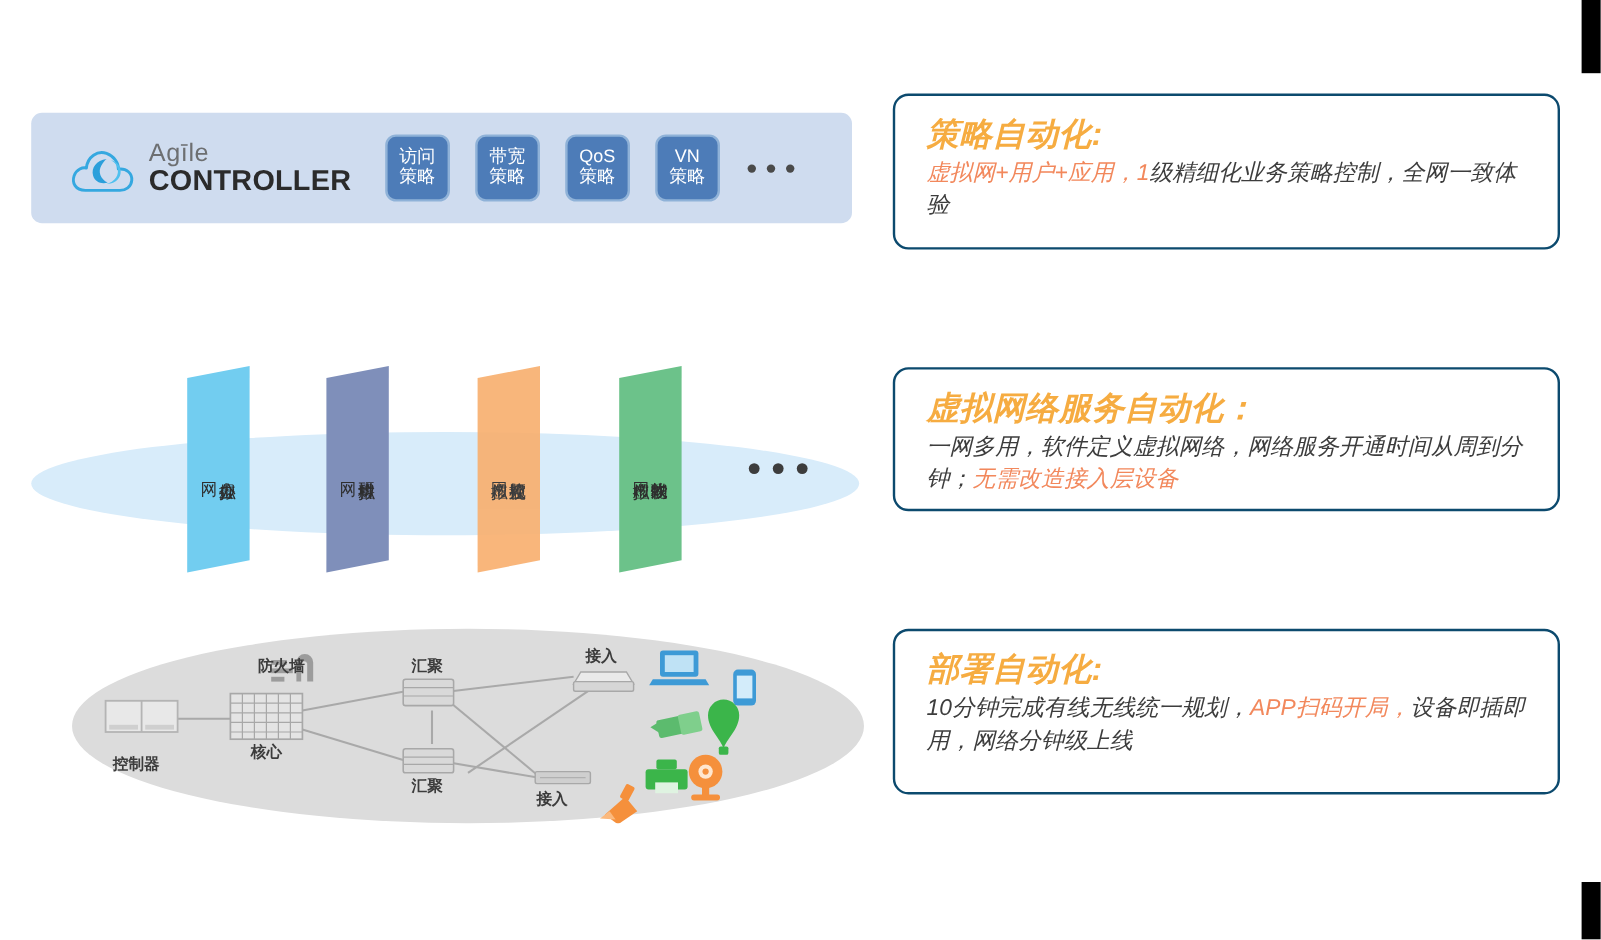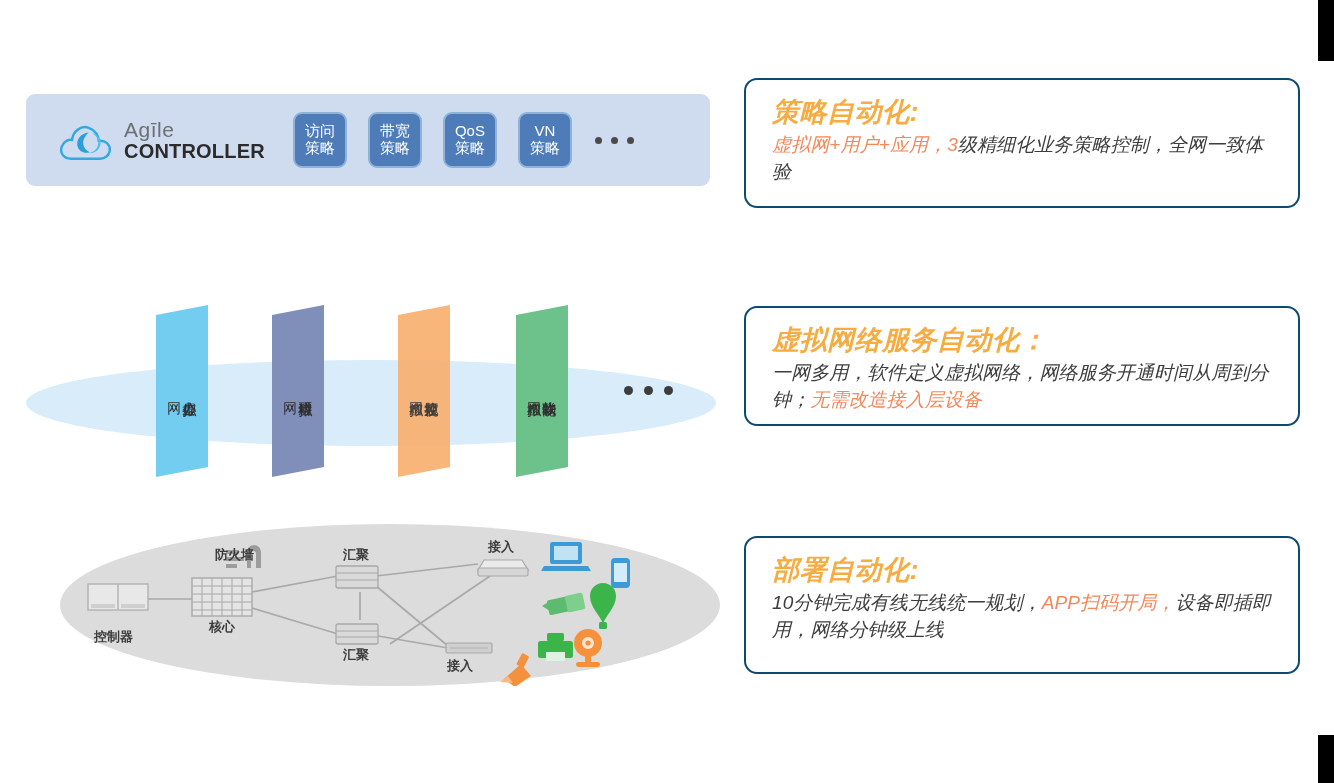--- a/index.html
+++ b/index.html
@@ -22,21 +22,21 @@
     display:flex;align-items:center;
   }
   .logo-wrap{display:flex;align-items:center;margin-left:32px;justify-content:space-between;}
   .cloud-ico{width:56px;height:46px;flex:none;}
   .logo-text{margin-left:10px;line-height:1;}
   .logo-text .agile{
     font-size:21px;color:#6d6f71;letter-spacing:.5px;
     font-family:"Liberation Sans",sans-serif;display:block;
   }
   .logo-text .ctr{
-    font-size:20px;color:#2b2b2b;font-weight:bold;letter-spacing:.2px;
+    font-size:24px;color:#2b2b2b;font-weight:bold;letter-spacing:.2px;
     display:block;margin-top:1px;
   }
   .pol-row{display:flex;align-items:center;margin-left:28px;}
   .pol-btn{
     width:54px;height:56px;border-radius:9px;
     background:#4d7cb8;border:2px solid #8fb2d8;
     display:flex;flex-direction:column;align-items:center;justify-content:center;
     color:#ffffff;font-size:15px;line-height:1.12;margin-right:21px;
     box-sizing:border-box;
   }
@@ -84,21 +84,21 @@
   }
 
   
   .panel{
     position:absolute;left:744px;width:556px;
     border:2px solid #0c4a6e;border-radius:13px;background:#fff;
     box-sizing:border-box;padding:14px 20px 14px 26px;font-style:italic;
   }
   .p-a{top:78px;height:130px;}
   .p-b{top:306px;height:120px;}
-  .p-c{top:536px;height:138px;}
+  .p-c{top:524px;height:138px;}
   .p-head{
     font-size:27px;font-weight:bold;color:#f6ac41;letter-spacing:.5px;
     margin:2px 0 4px 0;line-height:1.2;
   }
   .p-body{
     font-size:19px;color:#3d3d3d;line-height:1.38;letter-spacing:.1px;
   }
   .hl{color:#f2885c;}
 </style>
 </head>
@@ -302,21 +302,21 @@
     <span class="nlabel" style="left:149px;top:94px;">核心</span>
     <span class="nlabel" style="left:283px;top:22px;">汇聚</span>
     <span class="nlabel" style="left:283px;top:122px;">汇聚</span>
     <span class="nlabel" style="left:428px;top:14px;">接入</span>
     <span class="nlabel" style="left:387px;top:133px;">接入</span>
   </div>
 
   <div class="panel p-a">
     <div class="p-head">策略自动化:</div>
     <div class="p-body">
-      <span class="hl">虚拟网+用户+应用，3</span><span>级精细化业务策略控制，全网一致体验</span>
+      <span class="hl">虚拟网+用户+应用，1</span><span>级精细化业务策略控制，全网一致体验</span>
     </div>
   </div>
 
   <div class="panel p-b">
     <div class="p-head">虚拟网络服务自动化：</div>
     <div class="p-body">
       <span>一网多用，软件定义虚拟网络，网络服务开通时间从周到分钟；</span><span class="hl">无需改造接入层设备</span>
     </div>
   </div>
 

